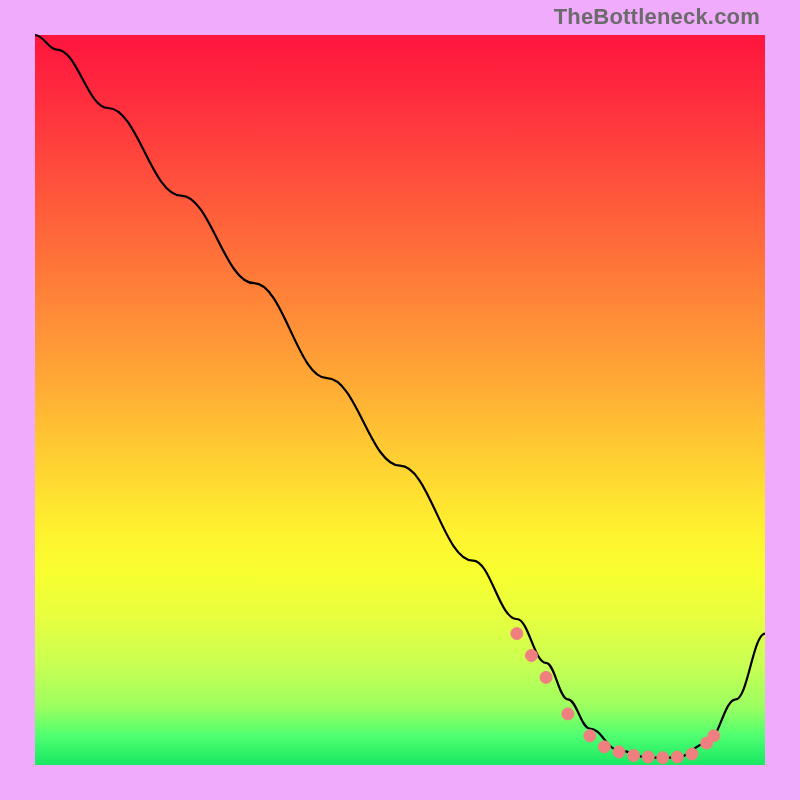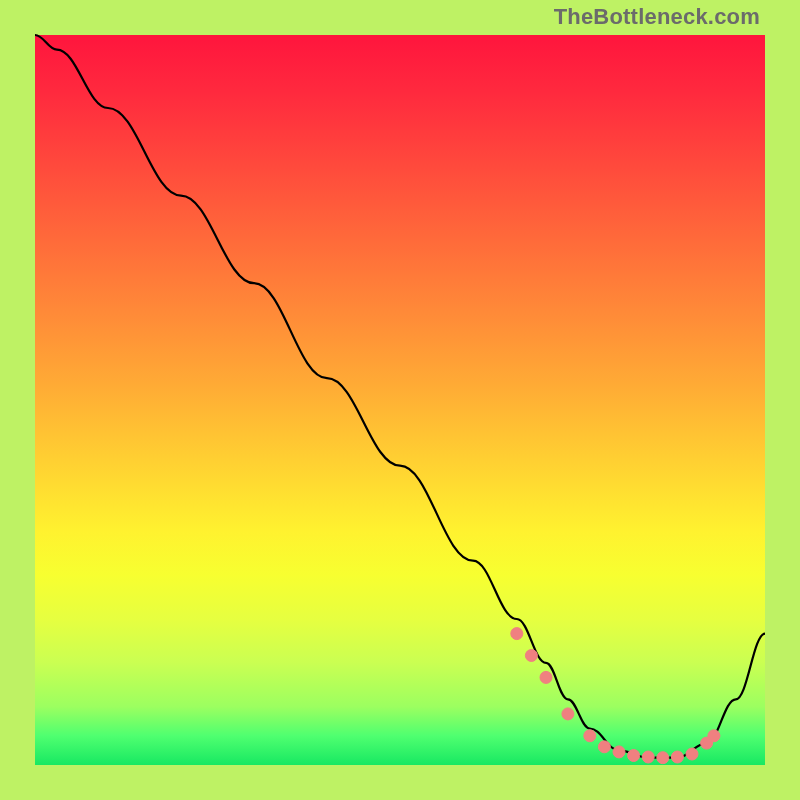--- a/index.html
+++ b/index.html
@@ -8,21 +8,21 @@
     width: 800px;
     height: 800px;
     background: #000;
     overflow: hidden;
     font-family: Arial, Helvetica, sans-serif;
   }
   .frame {
     position: relative;
     width: 800px;
     height: 800px;
-    background: #bef264;
+    background: #f0abfc;
   }
   .plot-area {
     position: absolute;
     left: 35px;
     top: 35px;
     width: 730px;
     height: 730px;
     
     background: linear-gradient(
       to bottom,

